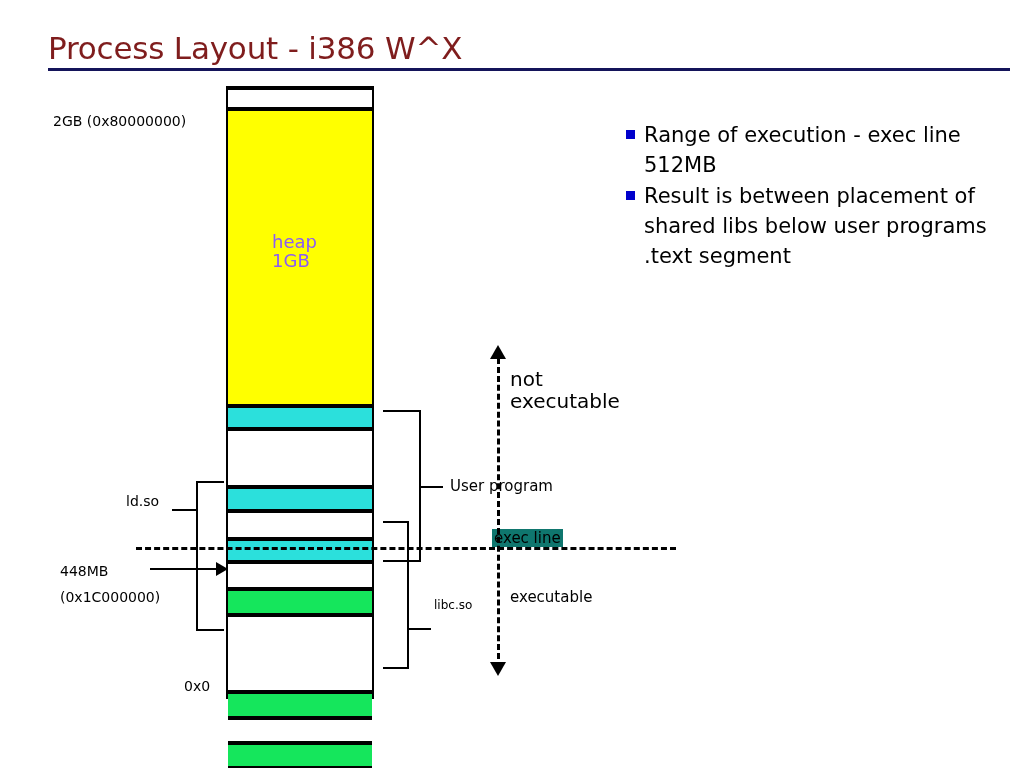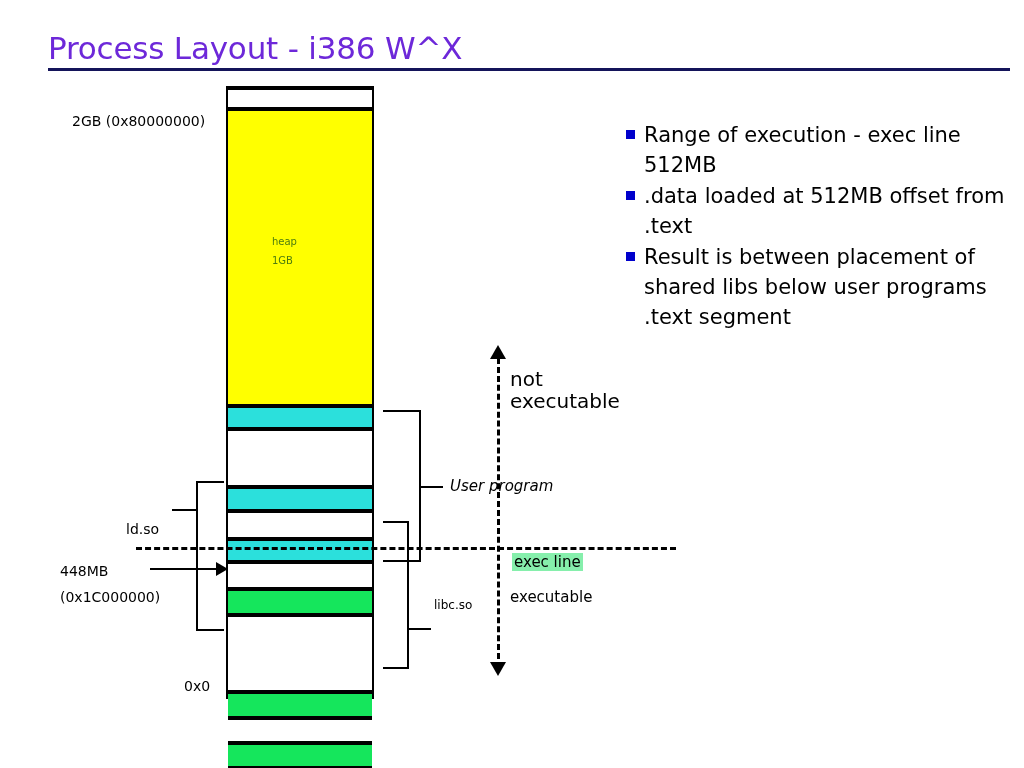--- a/index.html
+++ b/index.html
@@ -17,21 +17,21 @@
   }
 
   
   #slide-title {
     position: absolute;
     left: 48px;
     top: 30px;
     font-size: 31px;
     font-weight: 400;
     letter-spacing: -0.2px;
-    color: #6d28d9;
+    color: #7f1d1d;
     white-space: nowrap;
   }
   #title-rule {
     position: absolute;
     left: 48px;
     top: 68px;
     width: 962px;
     height: 3px;
     background: #14145A;
   }
@@ -61,54 +61,53 @@
     top: 85px;
     width: 148px;
     text-align: center;
     font-size: 15px;
     line-height: 20px;
   }
   #heap-label {
     position: absolute;
     left: 272px;
     top: 232px;
-    font-size: 10px;
+    font-size: 18px;
     line-height: 19px;
-    color: #4d7c0f;
+    color: #8b5cf6;
   }
 
   
   #label-2gb {
     position: absolute;
     left: 53px;
     top: 113px;
     font-size: 14px;
     white-space: nowrap;
-    margin-left: 19px;
   }
   #label-0x0 {
     position: absolute;
     left: 184px;
     top: 678px;
     font-size: 14px;
     white-space: nowrap;
   }
   #label-448mb {
     position: absolute;
     left: 50px;
     top: 558px;
     font-size: 14px;
     line-height: 26px;
     white-space: nowrap;
     margin-left: 10px;
   }
   #label-ldso {
     position: absolute;
     left: 126px;
-    top: 521px;
+    top: 493px;
     font-size: 14px;
     white-space: nowrap;
   }
 
   
   #arrow-448 {
     position: absolute;
     left: 150px;
     top: 568px;
     width: 78px;
@@ -166,21 +165,20 @@
     width: 24px;
     height: 2px;
     background: #000000;
   }
   #label-userprogram {
     position: absolute;
     left: 450px;
     top: 477px;
     font-size: 15px;
     white-space: nowrap;
-    font-style: italic;
   }
 
   #bracket-libc {
     position: absolute;
     left: 383px;
     top: 521px;
     width: 26px;
     height: 148px;
     border-top: 2px solid #000000;
     border-bottom: 2px solid #000000;
@@ -207,27 +205,26 @@
   #exec-line {
     position: absolute;
     left: 136px;
     top: 547px;
     width: 540px;
     height: 0;
     border-top: 3px dashed #000000;
   }
   #label-exec-line {
     position: absolute;
-    left: 512px;
+    left: 492px;
     top: 529px;
     font-size: 15px;
     white-space: nowrap;
-    background: #86efac;
+    background: #0f766e;
     padding: 0 2px;
-    margin-top: 24px;
   }
 
   
   #exec-axis {
     position: absolute;
     left: 497px;
     top: 358px;
     width: 0;
     height: 310px;
     border-left: 3px dashed #000000;
@@ -356,19 +353,15 @@
 </div>
 <div id="label-exec">executable</div>
 
 <div id="bullet-list">
     <div class="bullet-item">
       <div class="bullet-marker" style="background: rgb(0, 0, 204);"></div>
       <div class="bullet-text">Range of execution - exec line 512MB</div>
     </div>
     <div class="bullet-item">
       <div class="bullet-marker" style="background: rgb(0, 0, 204);"></div>
-      <div class="bullet-text">.data loaded at 512MB offset from .text</div>
-    </div>
-    <div class="bullet-item">
-      <div class="bullet-marker" style="background: rgb(0, 0, 204);"></div>
       <div class="bullet-text">Result is between placement of shared libs below user programs .text segment</div>
     </div>
   </div>
 
 </body></html>

